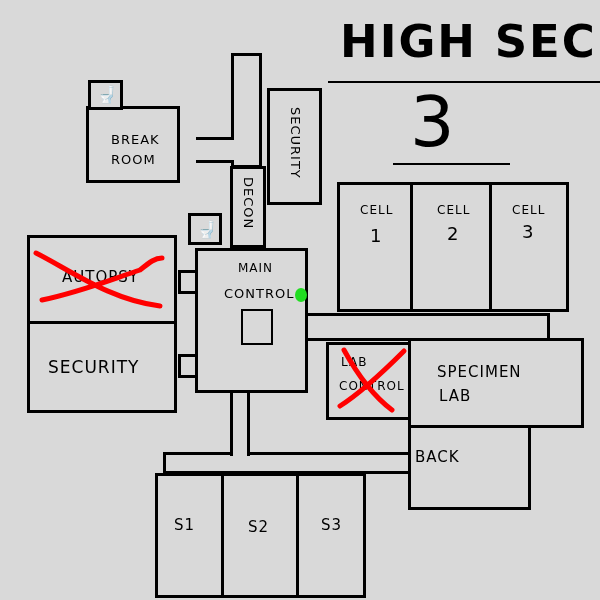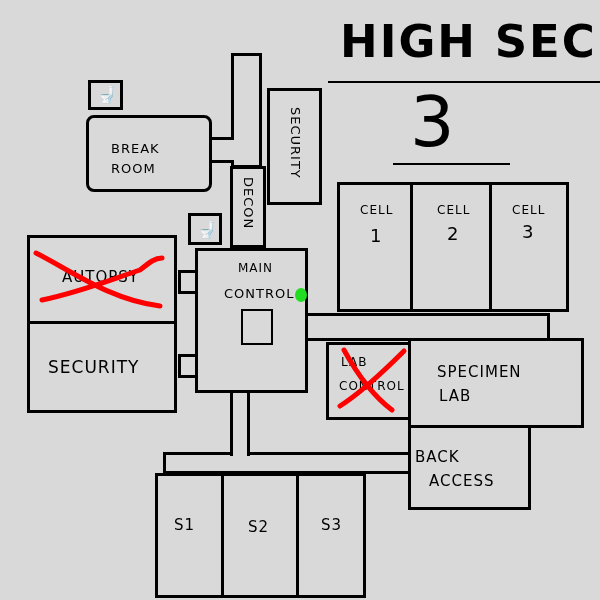--- a/index.html
+++ b/index.html
@@ -20,21 +20,21 @@
 <div style="position:absolute;left:393px;top:163px;width:117px;height:2px;background:#000;"></div>
 
 <div class="corr" style="left:231px;top:53px;width:31px;height:115px;"></div>
 <div class="corr" style="left:196px;top:137px;width:38px;height:26px;border-left:none;border-right:none;"></div>
 <div class="corr" style="left:305px;top:313px;width:245px;height:28px;border-left:none;"></div>
 <div class="corr" style="left:163px;top:452px;width:250px;height:22px;"></div>
 <div class="corr" style="left:230px;top:390px;width:20px;height:66px;border-top:none;border-bottom:none;"></div>
 <div class="corr" style="left:178px;top:270px;width:20px;height:24px;border-right:none;"></div>
 <div class="corr" style="left:178px;top:354px;width:20px;height:24px;border-right:none;"></div>
 
-<div class="room" style="left:86px;top:115px;width:126px;height:77px;border-radius:8px;">
+<div class="room" style="left:86px;top:106px;width:94px;height:77px;">
   <div class="lbl" style="left:22px;top:20px;font-size:13px;">BREAK</div>
   <div class="lbl" style="left:22px;top:40px;font-size:13px;">ROOM</div>
 </div>
 <div class="room" style="left:88px;top:80px;width:35px;height:30px;">
   <span style="position:absolute;left:6px;top:2px;font-size:16px;">🚽</span>
 </div>
 
 <div class="room" style="left:267px;top:88px;width:55px;height:117px;">
   <div class="vert" style="left:18px;top:16px;">SECURITY</div>
 </div>
@@ -80,21 +80,20 @@
   <div class="lbl" style="left:10px;top:30px;font-size:12px;">CONTROL</div>
 </div>
 
 <div class="room" style="left:408px;top:338px;width:176px;height:90px;">
   <div class="lbl" style="left:26px;top:20px;text-align:right;">SPECIMEN</div>
   <div class="lbl" style="left:28px;top:44px;">LAB</div>
 </div>
 
 <div class="room" style="left:408px;top:425px;width:123px;height:85px;">
   <div class="lbl" style="left:4px;top:18px;">BACK</div>
-  <div class="lbl" style="left:18px;top:42px;">ACCESS</div>
 </div>
 
 <div class="room" style="left:147px;top:473px;width:77px;height:125px;margin-left:8px;">
   <div class="lbl" style="left:16px;top:38px;">S1</div>
 </div>
 <div class="room" style="left:221px;top:473px;width:94px;height:125px;">
   <div class="lbl" style="left:24px;top:40px;">S2</div>
 </div>
 <div class="room" style="left:296px;top:473px;width:70px;height:125px;padding-left:32px;">
   <div class="lbl" style="left:22px;top:38px;">S3</div>

